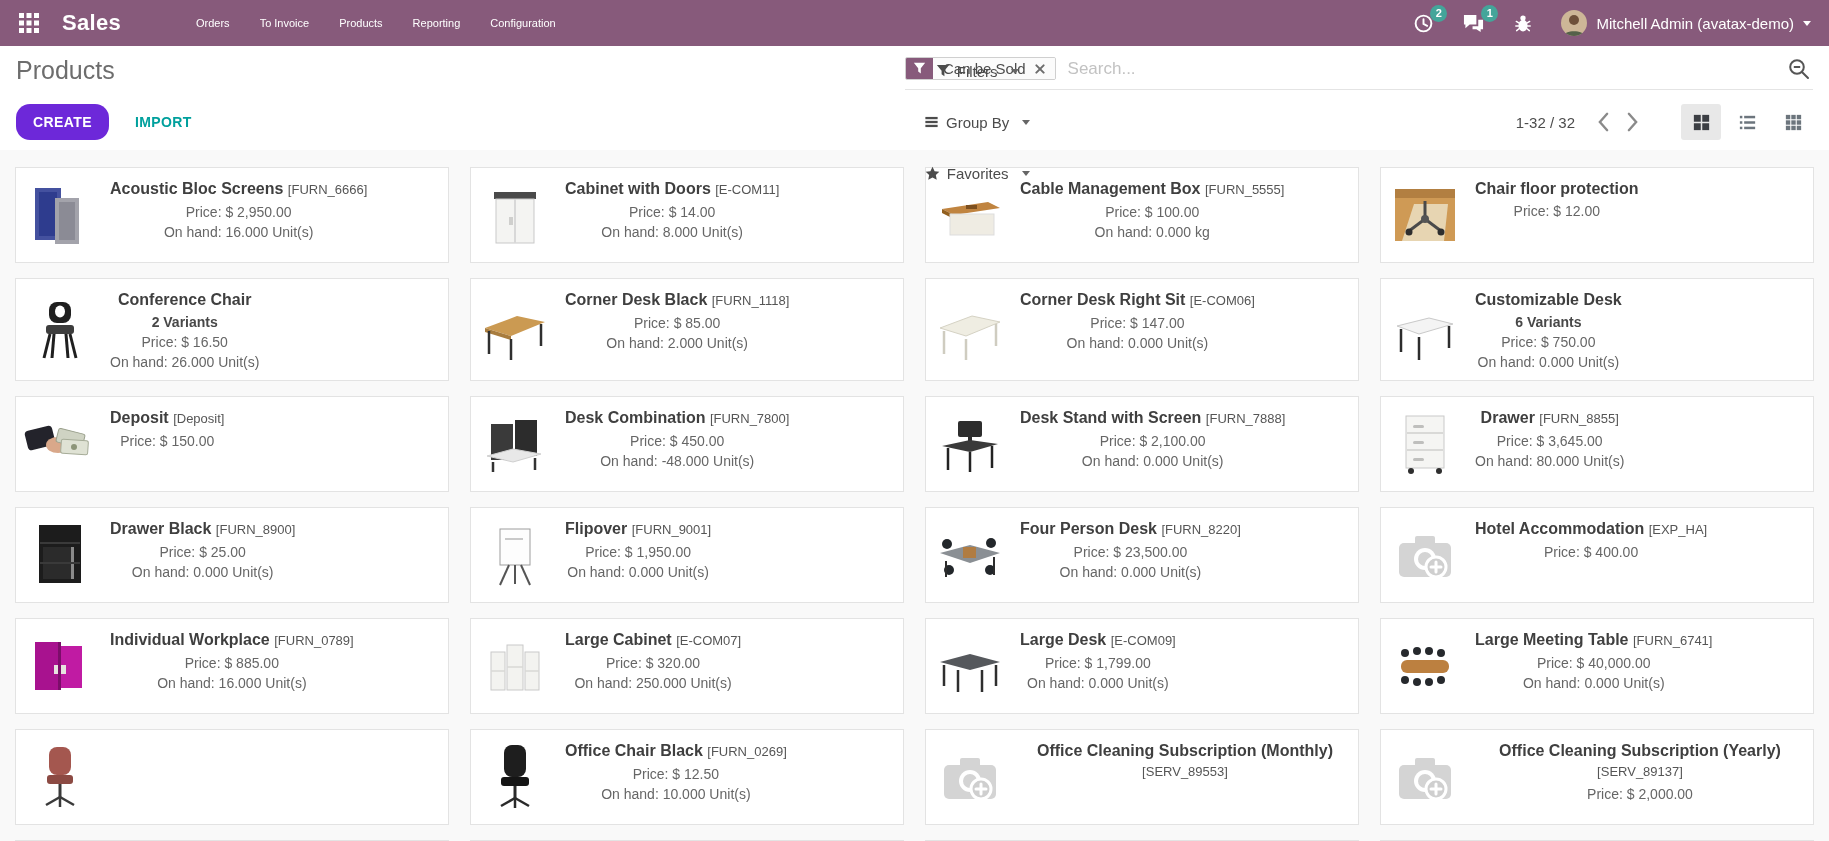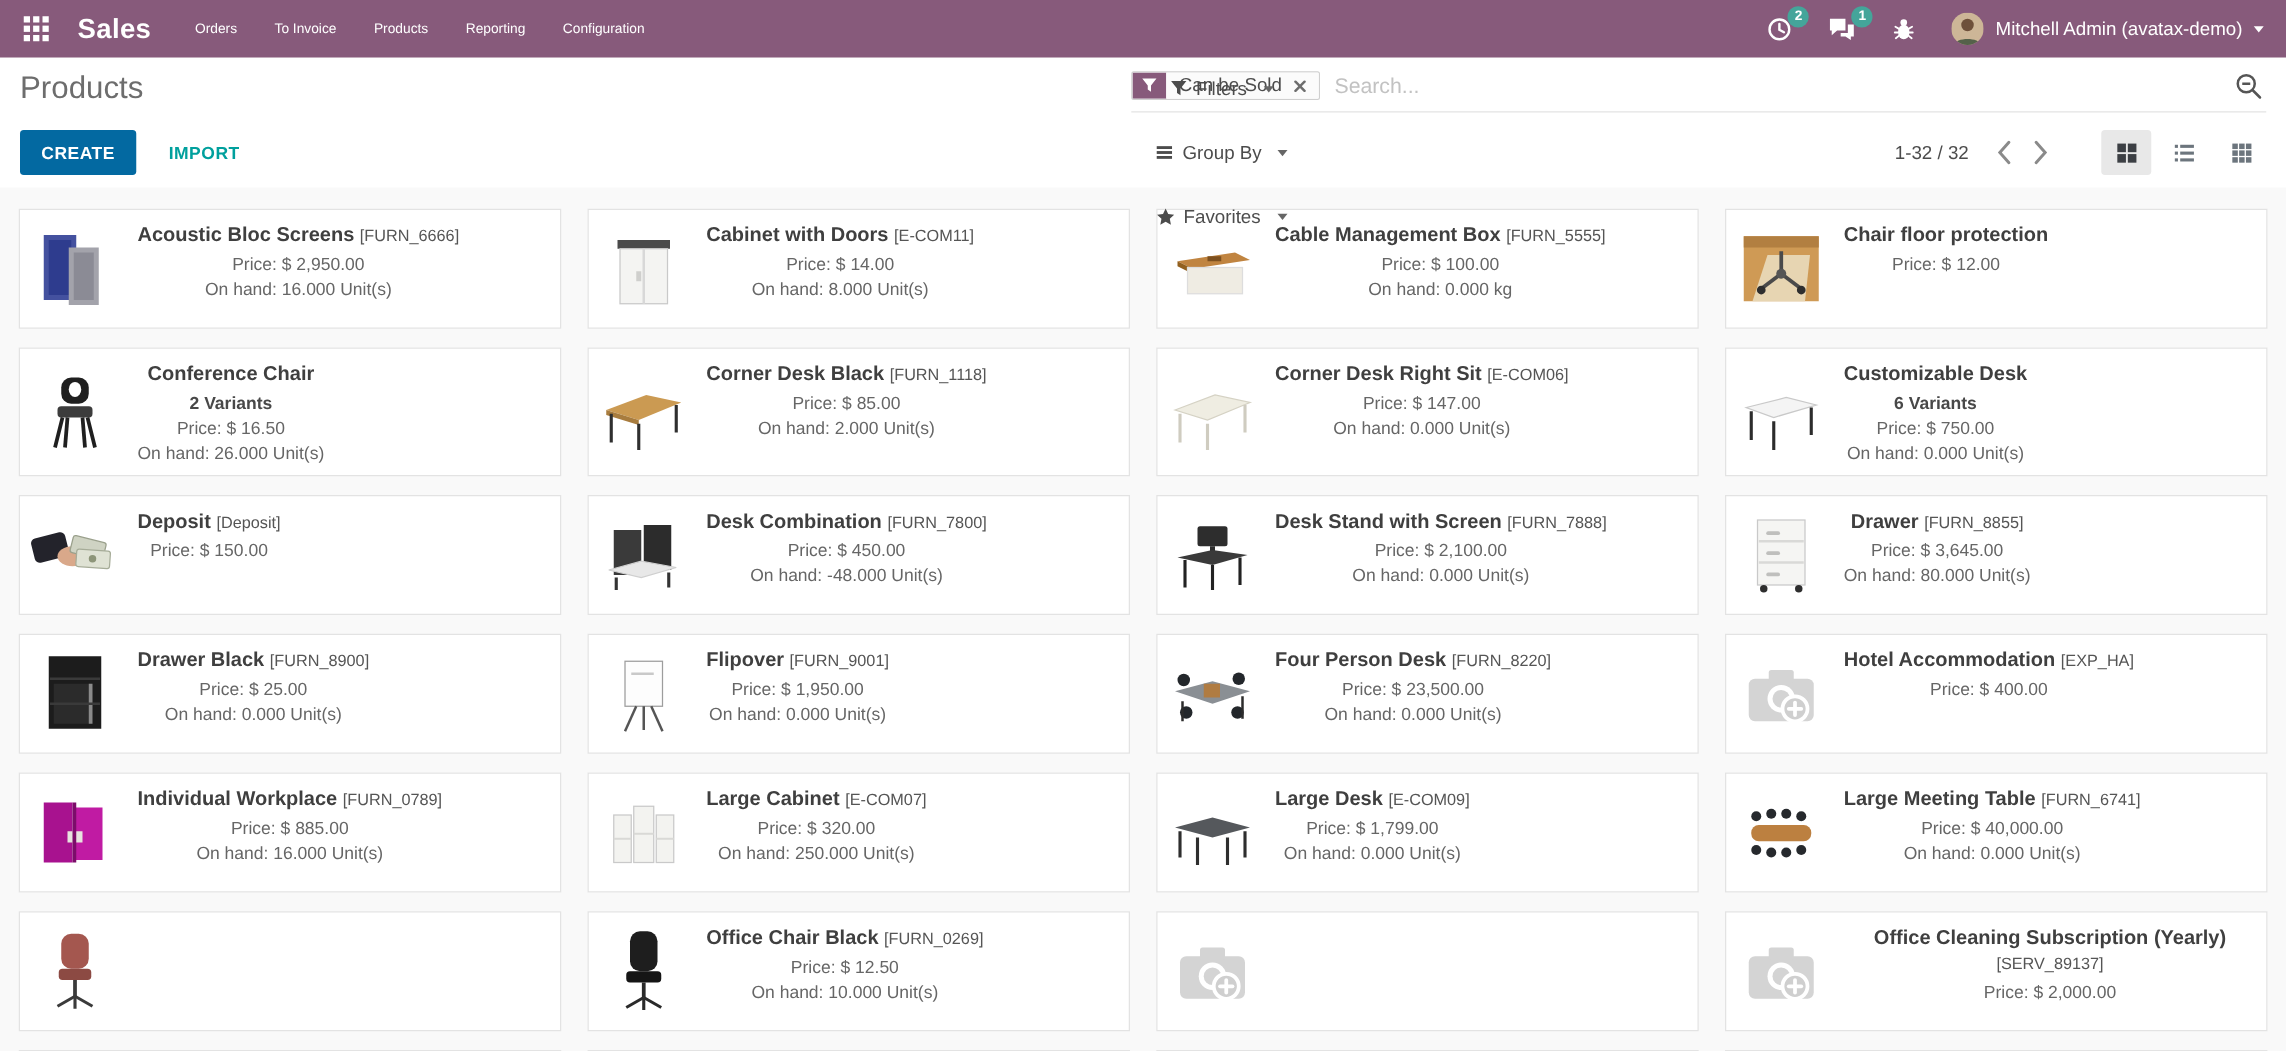--- a/index.html
+++ b/index.html
@@ -3,21 +3,21 @@
 <meta charset="utf-8">
 <style>
   * { margin:0; padding:0; box-sizing:border-box; }
   html,body { width:1829px; height:841px; overflow:hidden;
     font-family:"Liberation Sans", sans-serif; background:#f9f9f9; }
 
   
   .navbar { height:46px; background:#875a7b; display:flex; align-items:center;
     color:#fff; padding:0 18px 0 12px; position:relative; z-index:5; }
   .apps-btn { width:34px; height:34px; display:flex; align-items:center; justify-content:center; cursor:pointer; }
-  .brand { font-size:22px; font-weight:bold; margin:0 20px 0 16px; letter-spacing:0.3px; cursor:pointer; }
+  .brand { font-size:22px; font-weight:bold; margin:0 60px 0 16px; letter-spacing:0.3px; cursor:pointer; }
   .nav-menu { display:flex; }
   .nav-item { padding:0 15px; font-size:11px; line-height:46px; cursor:pointer; }
   .nav-right { margin-left:auto; display:flex; align-items:center; gap:28px; }
   .nav-icon { position:relative; cursor:pointer; display:flex; align-items:center; }
   .badge { position:absolute; top:-8px; right:-13px; min-width:17px; height:17px; padding:0 2px;
     background:#44a59a; border-radius:9px; font-size:11px; font-weight:bold;
     display:flex; align-items:center; justify-content:center; color:#fff; }
   .user { display:flex; align-items:center; gap:9px; font-size:15px; cursor:pointer; }
   .avatar { width:26px; height:26px; border-radius:50%; overflow:hidden; flex:none; }
   .caret-down-w { width:0; height:0; border-left:4px solid transparent; border-right:4px solid transparent; border-top:5px solid #fff; }
@@ -31,22 +31,22 @@
     border-bottom:1px solid #e4e4e4; padding-bottom:2px; }
   .facet { display:flex; align-items:stretch; border:1px solid #cfcfcf; border-radius:2px; height:23px; overflow:hidden; flex:none; }
   .facet-icon { width:27px; background:#875a7b; display:flex; align-items:center; justify-content:center; }
   .facet-main { display:flex; align-items:center; gap:9px; padding:0 10px; background:#fbfbfb; font-size:15px; color:#4c4c4c; }
   .facet-x { cursor:pointer; display:flex; align-items:center; }
   .search-input { flex:1; border:none; outline:none; font-size:17px; color:#4c4c4c; padding:0 12px; background:transparent; }
   .search-input::placeholder { color:#c2c2c2; }
   .search-opt { cursor:pointer; display:flex; align-items:center; padding:0 2px; }
 
   .cp-row2 { display:flex; align-items:center; height:56px; position:relative; }
-  .btn-create { background:#0369a1; color:#fff; border:none; font-family:inherit; font-size:14px; font-weight:bold;
-    letter-spacing:0.4px; padding:10px 17px; border-radius:3px; cursor:pointer; }
+  .btn-create { background:#6d28d9; color:#fff; border:none; font-family:inherit; font-size:14px; font-weight:bold;
+    letter-spacing:0.4px; padding:10px 17px; border-radius:14px; cursor:pointer; }
   .btn-import { background:none; border:none; font-family:inherit; color:#00a09d; font-size:14px; font-weight:bold;
     letter-spacing:0.4px; margin-left:26px; cursor:pointer; }
   .dropdown-group { position:absolute; left:908px; display:flex; align-items:center; gap:34px;flex-direction:column; }
   .dd { display:flex; align-items:center; gap:7px; font-size:15px; color:#4c4c4c; cursor:pointer; }
   .pager-zone { margin-left:auto; display:flex; align-items:center; }
   .pager-range { font-size:15px; color:#4c4c4c; margin-right:14px; }
   .pager-btn { background:none; border:none; cursor:pointer; padding:2px 8px; display:flex; align-items:center; }
   .view-switcher { display:flex; gap:6px; margin-left:34px; }
   .vs-btn { width:40px; height:36px; border:none; background:none; border-radius:3px; cursor:pointer;
     display:flex; align-items:center; justify-content:center; }
@@ -712,20 +712,21 @@
           <circle cx="36" cy="40" r="11" fill="#ffffff"></circle>
           <circle cx="36" cy="40" r="7" fill="#d4d4d4"></circle>
           <circle cx="47" cy="48" r="10" fill="#cfcfcf" stroke="#ffffff" stroke-width="3"></circle>
           <g stroke="#ffffff" stroke-width="3" stroke-linecap="round">
             <line x1="47" y1="43" x2="47" y2="53"></line>
             <line x1="42" y1="48" x2="52" y2="48"></line>
           </g>
         </svg>
       </div>
     <div class="card-body">
+      <div class="card-title"><span class="t">Office Cleaning Subscription (Monthly)</span> <span class="card-code">[SERV_89553]</span></div>
 
 
     </div>
   </div>
 
   <div class="card">
     <div class="card-img">
         <svg viewBox="0 0 72 72">
           <g fill="#d4d4d4">
             <rect x="10" y="24" width="52" height="34" rx="5"></rect>

